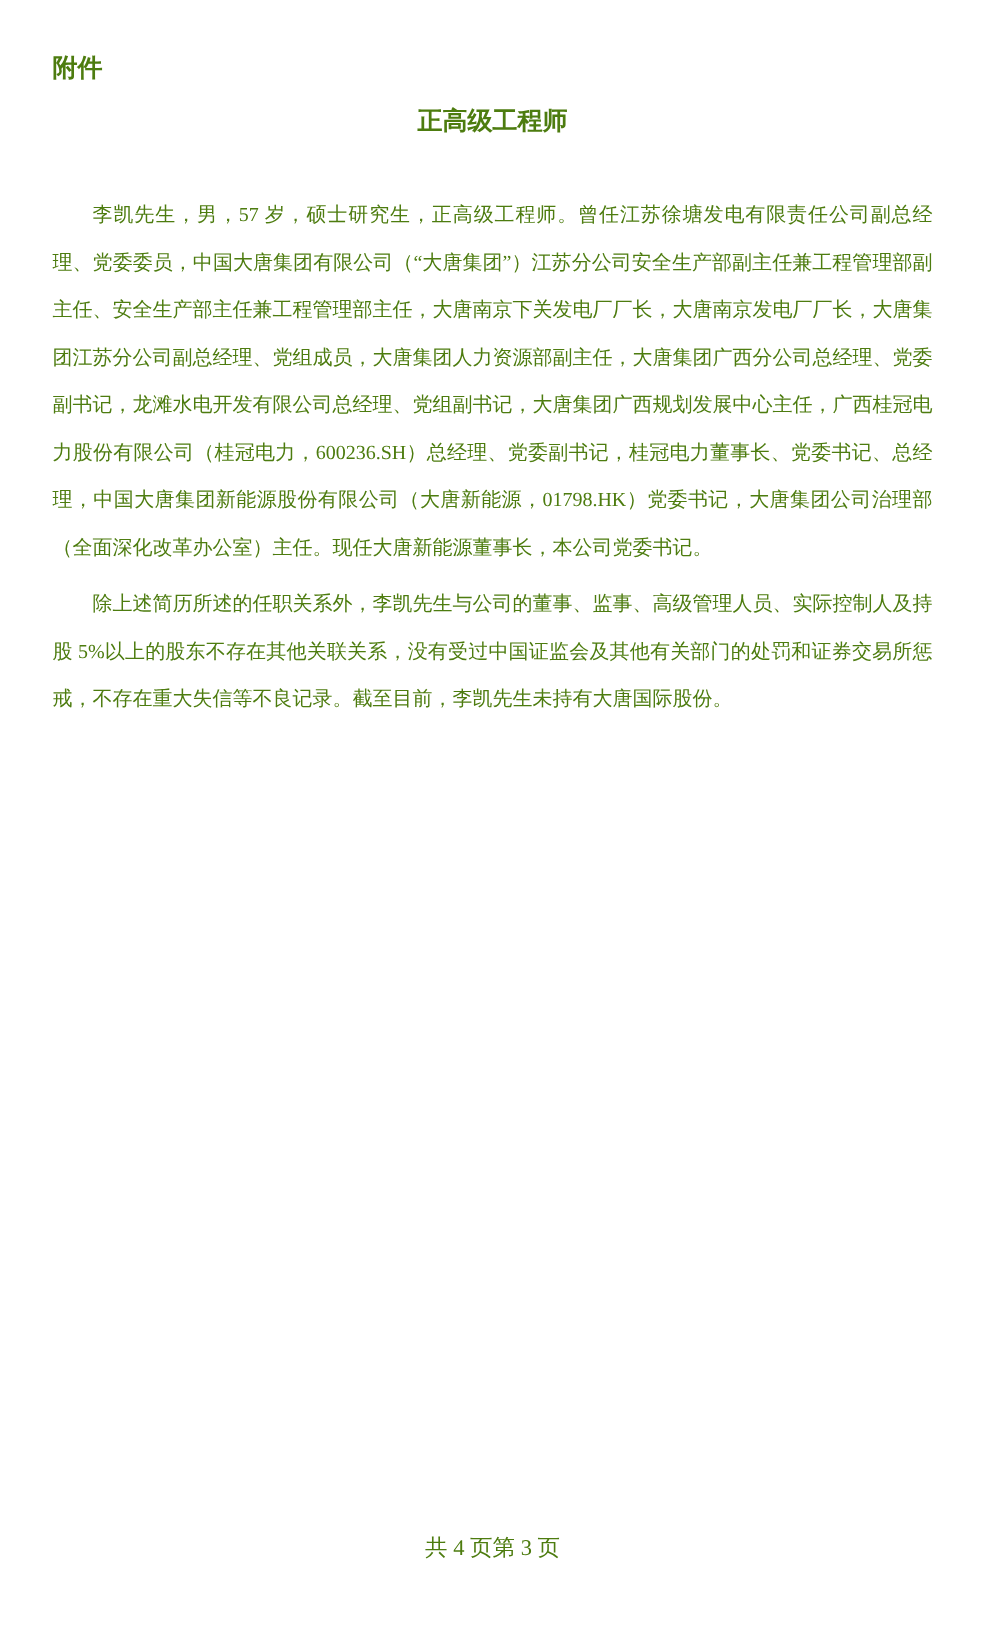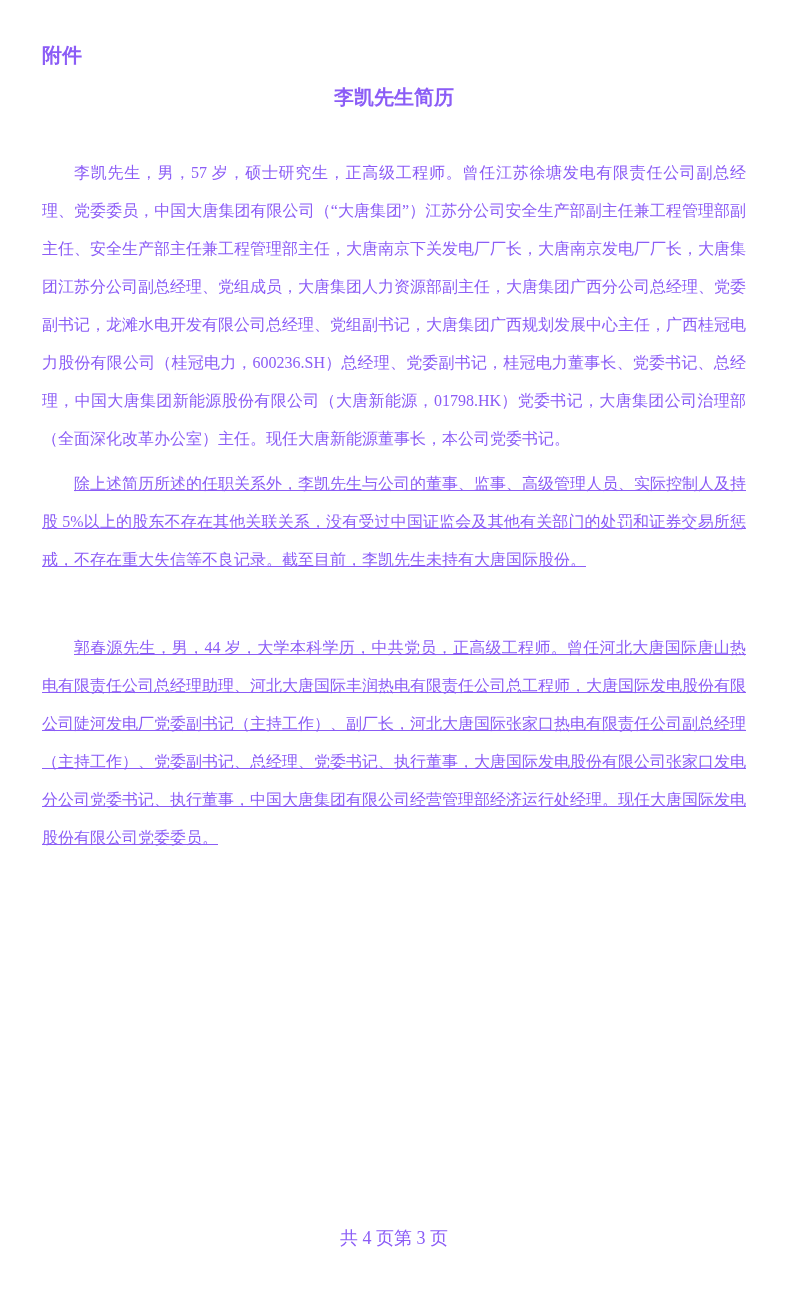--- a/index.html
+++ b/index.html
@@ -7,21 +7,21 @@
     padding: 0;
     background: #ffffff;
   }
   .page {
     position: relative;
     width: 796px;
     height: 1305px;
     background: #ffffff;
     overflow: hidden;
     font-family: "Liberation Serif", "DejaVu Serif", serif;
-    color: #8b5cf6;
+    color: #4d7c0f;
   }
   .content {
     margin: 0 50px 0 42px; 
   }
   .attachment {
     padding-top: 42px;
     font-size: 20px;
     font-weight: 700;
     line-height: 26px;
   }
@@ -42,21 +42,20 @@
     text-align: justify;
     text-justify: inter-character;
     text-indent: 2em;
     word-break: break-all;
   }
   .para.after-title {
     margin-top: 44px;
   }
   .para + .para {
     margin-top: 7px;
-    text-decoration: underline;
   }
   .para.after-title2 {
     margin-top: 50px;
   }
   .footer {
     position: absolute;
     top: 1226px;
     left: 42px;
     width: 704px;
     text-align: center;
@@ -65,26 +64,25 @@
   }
 </style>
 </head>
 <body>
 
 <div class="page">
   <div class="content">
 
     <div class="attachment">附件</div>
 
-    <h1 class="doc-title">李凯先生简历</h1>
+    <h1 class="doc-title">正高级工程师</h1>
 
     <p class="para after-title">李凯先生，男，57 岁，硕士研究生，正高级工程师。曾任江苏徐塘发电有限责任公司副总经理、党委委员，中国大唐集团有限公司（“大唐集团”）江苏分公司安全生产部副主任兼工程管理部副主任、安全生产部主任兼工程管理部主任，大唐南京下关发电厂厂长，大唐南京发电厂厂长，大唐集团江苏分公司副总经理、党组成员，大唐集团人力资源部副主任，大唐集团广西分公司总经理、党委副书记，龙滩水电开发有限公司总经理、党组副书记，大唐集团广西规划发展中心主任，广西桂冠电力股份有限公司（桂冠电力，600236.SH）总经理、党委副书记，桂冠电力董事长、党委书记、总经理，中国大唐集团新能源股份有限公司（大唐新能源，01798.HK）党委书记，大唐集团公司治理部（全面深化改革办公室）主任。现任大唐新能源董事长，本公司党委书记。</p>
 
     <p class="para">除上述简历所述的任职关系外，李凯先生与公司的董事、监事、高级管理人员、实际控制人及持股 5%以上的股东不存在其他关联关系，没有受过中国证监会及其他有关部门的处罚和证券交易所惩戒，不存在重大失信等不良记录。截至目前，李凯先生未持有大唐国际股份。</p>
 
 
-    <p class="para after-title2">郭春源先生，男，44 岁，大学本科学历，中共党员，正高级工程师。曾任河北大唐国际唐山热电有限责任公司总经理助理、河北大唐国际丰润热电有限责任公司总工程师，大唐国际发电股份有限公司陡河发电厂党委副书记（主持工作）、副厂长，河北大唐国际张家口热电有限责任公司副总经理（主持工作）、党委副书记、总经理、党委书记、执行董事，大唐国际发电股份有限公司张家口发电分公司党委书记、执行董事，中国大唐集团有限公司经营管理部经济运行处经理。现任大唐国际发电股份有限公司党委委员。</p>
 
 
   </div>
 
   <div class="footer">共 4 页第 3 页</div>
 </div>
 
 </body></html>

